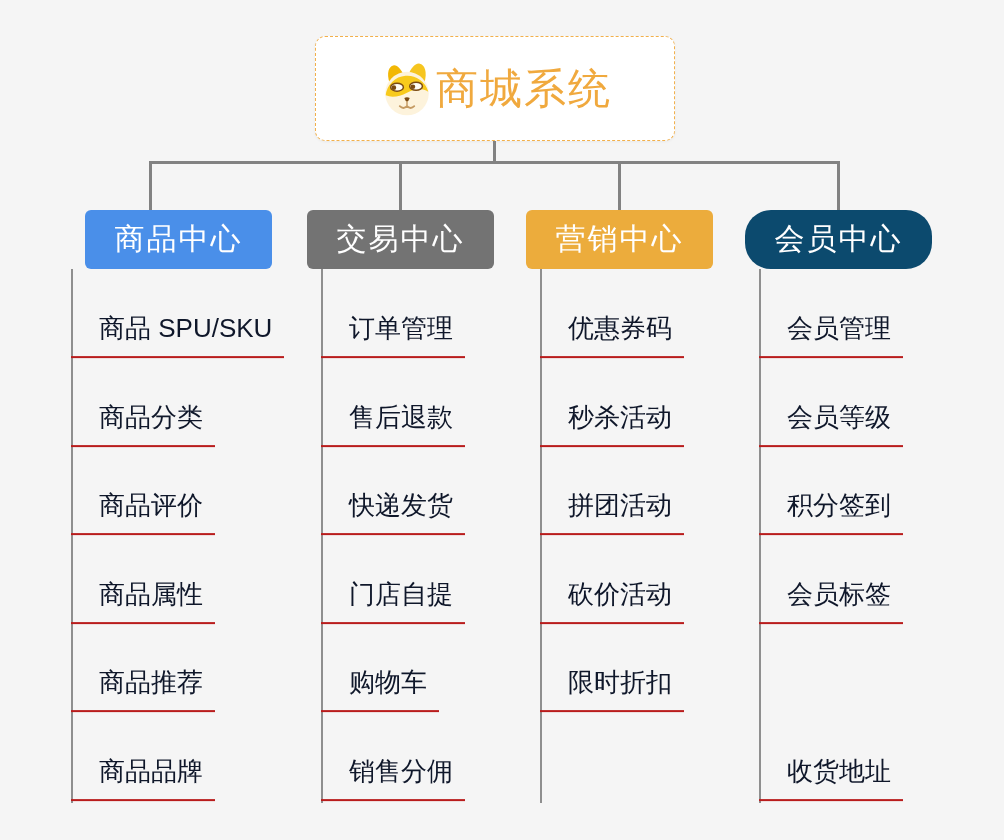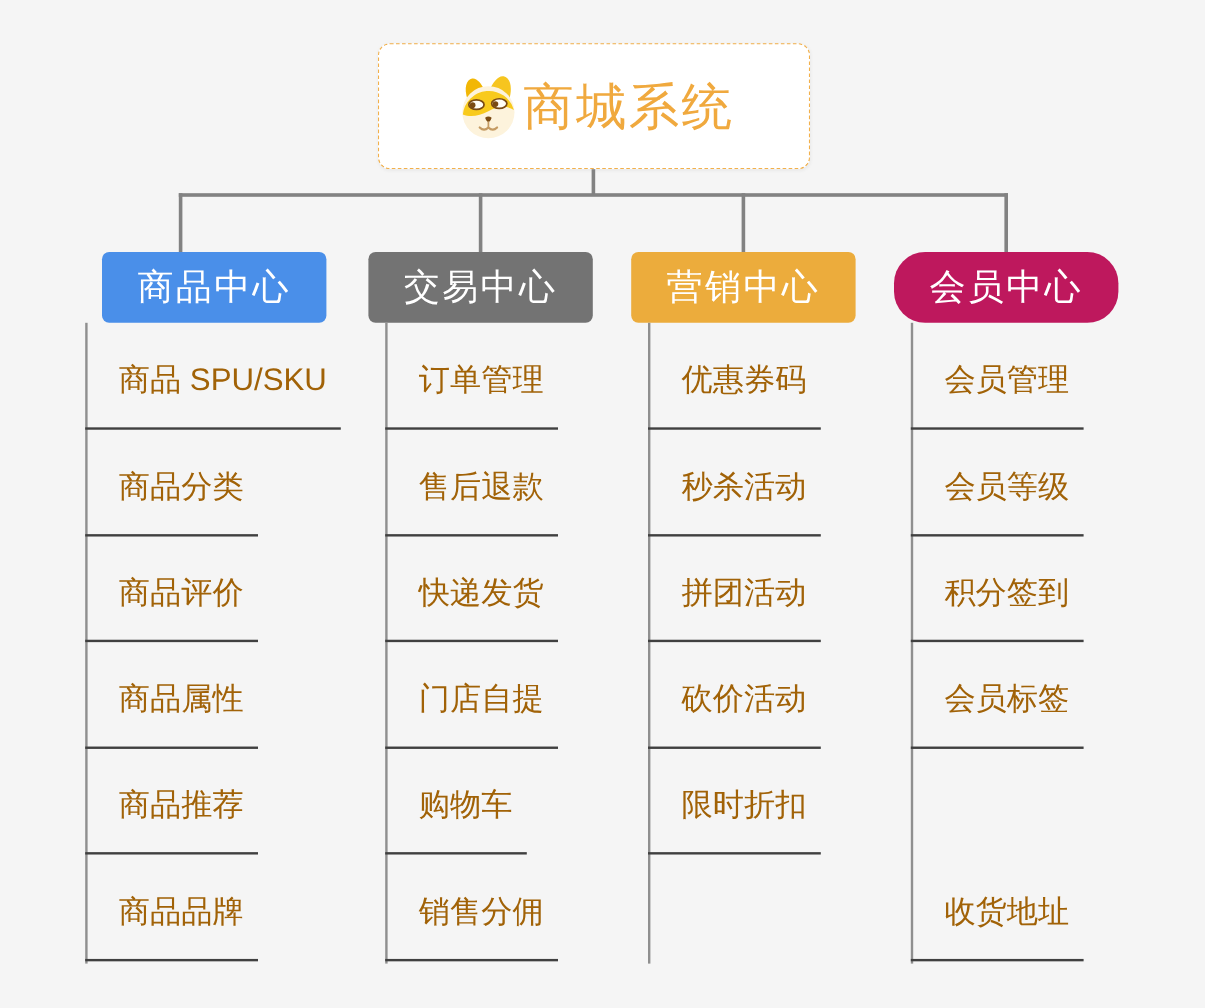--- a/index.html
+++ b/index.html
@@ -30,22 +30,22 @@
   }
   .box0{left:57px}.box1{left:307px}.box2{left:526px}.box3{left:745px}
 
   
   .trunk{position:absolute;top:269px;height:534px;width:2px;background:#8f8f8f;}
   .x0{left:71px}.x1{left:321px}.x2{left:540px}.x3{left:759px}
 
   
   .child{
     position:absolute;transform:translateY(-100%);
-    padding:0 12px 24px 28px;border-bottom:2px solid #404040;
-    font-size:26px;color:#a16207;white-space:nowrap;line-height:1.15;
+    padding:0 12px 12px 28px;border-bottom:2px solid #b91c1c;
+    font-size:26px;color:#0f172a;white-space:nowrap;line-height:1.15;
   }
   .r0{top:358px}.r1{top:447px}.r2{top:535px}.r3{top:624px}.r4{top:712px}.r5{top:801px}
 </style>
 </head>
 <body>
 
 <div id="canvas">
 
   <div class="root-node">
     <svg class="doge" viewBox="0 0 64 60" aria-hidden="true">
@@ -78,21 +78,21 @@
 
   <div class="branch-box box0" style="background: rgb(74, 143, 233); margin-left: 28px;">
     <span>商品中心</span>
   </div>
   <div class="branch-box box1" style="background: #737373;">
     <span>交易中心</span>
   </div>
   <div class="branch-box box2" style="background: rgb(236, 172, 60);">
     <span>营销中心</span>
   </div>
-  <div class="branch-box box3" style="background: #be185d; border-radius: 26px;">
+  <div class="branch-box box3" style="background: #0c4a6e; border-radius: 26px;">
     <span>会员中心</span>
   </div>
 
   <div class="trunk x0"></div>
   <div class="trunk x1"></div>
   <div class="trunk x2"></div>
   <div class="trunk x3"></div>
 
   <div class="child x0 r0">商品 SPU/SKU</div>
   <div class="child x0 r1">商品分类</div>

